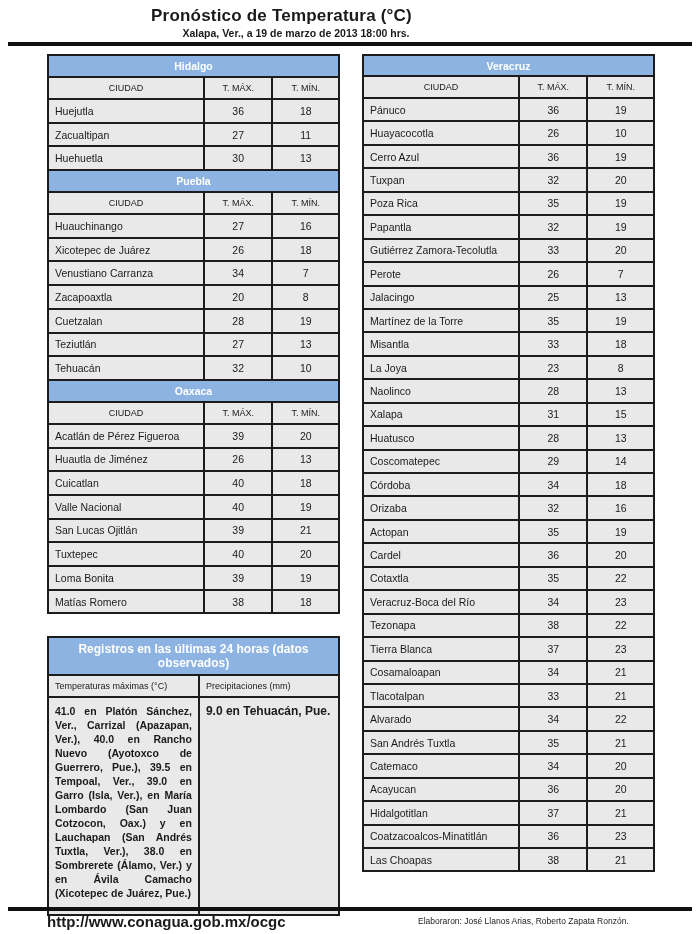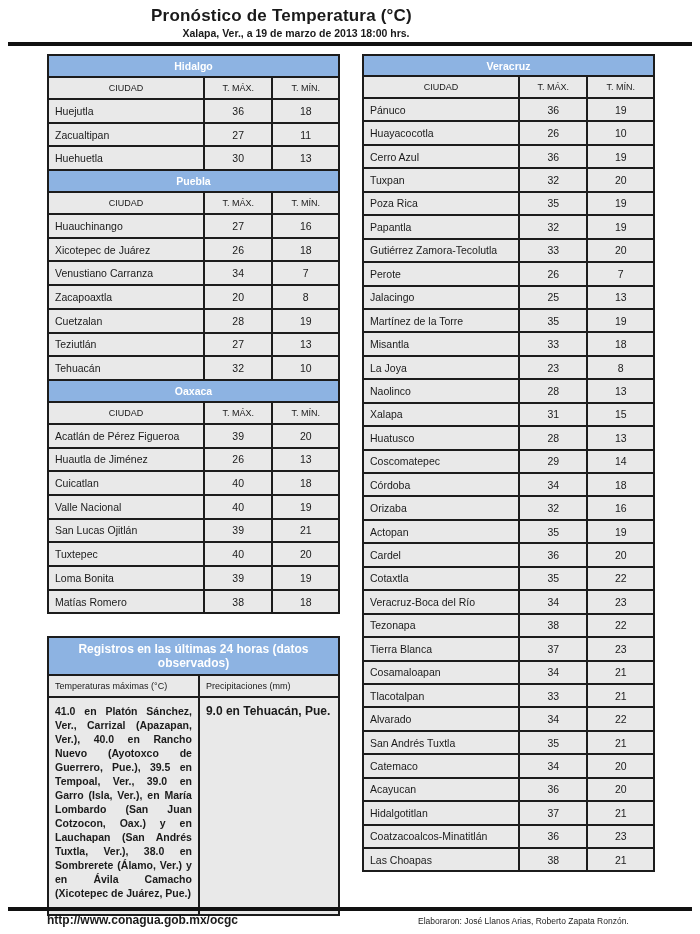--- a/index.html
+++ b/index.html
@@ -27,21 +27,21 @@
     #right tr.hdr td { height: 21px; }
     #right tr.colhdr td { height: 22px; }
 
     table.obs { position: absolute; left: 47px; top: 636px; width: 293px; border-collapse: collapse; background: #e9e9e9; border: 2px solid #1c1c1c; }
     table.obs td { border: 2px solid #1c1c1c; vertical-align: top; font-size: 10px; padding: 4px 6px; }
     table.obs tr.hdr td { background: #8db3e2; color: #ffffff; font-weight: bold; text-align: center; font-size: 12px; padding: 4px 2px; }
     table.obs tr.sub td { font-size: 9px; padding: 5px 6px; }
     table.obs td.body { font-weight: bold; font-size: 10.5px; line-height: 14px; text-align: justify; height: 206px; padding-top: 6px; margin-left: 44px; }
     table.obs td.prec { font-weight: bold; font-size: 12px; padding-top: 6px; }
 
-    .footer-left { position: absolute; left: 47px; top: 913px; font-size: 12px; font-weight: bold; }
+    .footer-left { position: absolute; left: 47px; top: 913px; font-size: 15px; font-weight: bold; }
     .footer-right { position: absolute; left: 418px; top: 916px; font-size: 8.5px; color: #222; }
   </style>
 </head>
 <body>
 
 <div class="title">Pronóstico de Temperatura (°C)</div>
 <div class="subtitle">Xalapa, Ver., a  19  de marzo de 2013  18:00 hrs.</div>
 <div class="rule top"></div>
 
 <table class="fc" id="left">

